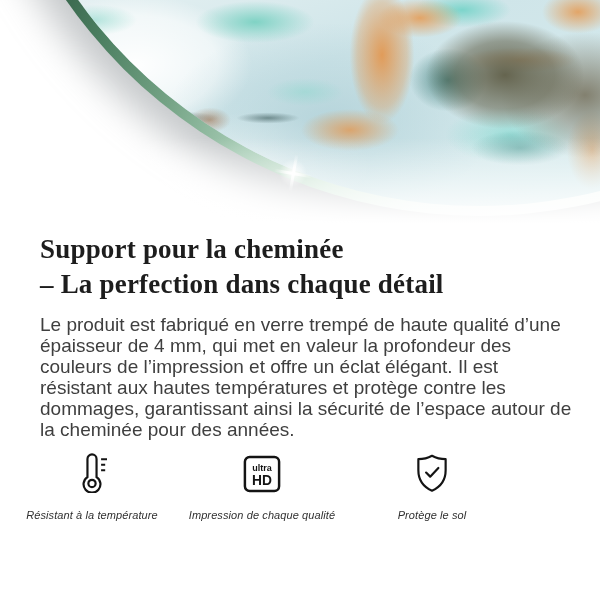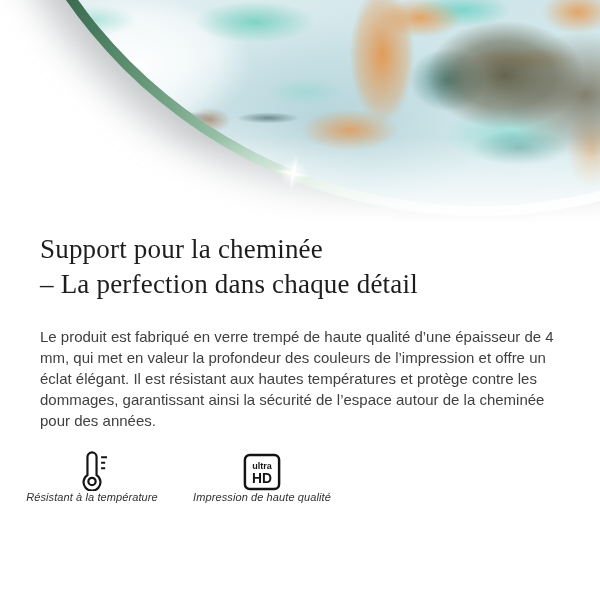--- a/index.html
+++ b/index.html
@@ -46,28 +46,28 @@
         background:linear-gradient(to bottom, rgba(255,255,255,0), #fff 45%, #fff 55%, rgba(255,255,255,0));
         transform:rotate(10deg);}
   .sparkle .ray-h{position:absolute;left:-19px;top:-1.5px;width:38px;height:3px;
         background:linear-gradient(to right, rgba(255,255,255,0), #fff 45%, #fff 55%, rgba(255,255,255,0));
         transform:rotate(10deg);}
   .hero-fade{position:absolute;inset:0;z-index:5;
         background:linear-gradient(to bottom, rgba(255,255,255,0) 60%, #ffffff 97%);}
 
   
   .content{position:relative;padding:0 40px;}
-  h1.title{margin:2px 0 24px;font-family:"Liberation Serif","DejaVu Serif",serif;
-        font-weight:400;font-size:27px;line-height:35px;color:#1d1d1d;letter-spacing:0.2px;}
-  p.body-text{margin:0 0 20px;width:532px;font-size:15px;line-height:21px;color:#3f3f3f;}
+  h1.title{margin:2px 0 12px;font-family:"Liberation Serif","DejaVu Serif",serif;
+        font-weight:700;font-size:27px;line-height:35px;color:#1d1d1d;letter-spacing:0.2px;}
+  p.body-text{margin:0 0 13px;width:532px;font-size:19px;line-height:21px;color:#3f3f3f;}
 
   
   .features{display:grid;grid-template-columns:repeat(3,170px);row-gap:19px;margin-left:-33px;}
   .feature{display:flex;flex-direction:column;align-items:center;}
-  .icon-box{height:40px;display:flex;align-items:flex-end;justify-content:center;margin-bottom:0;}
+  .icon-box{height:40px;display:flex;align-items:flex-end;justify-content:center;margin-bottom:16px;}
   .feature .label{font-size:11px;color:#303030;letter-spacing:0.1px;white-space:nowrap;font-style:italic;}
   .icon-stroke{fill:none;stroke:#141414;}
 </style>
 </head>
 <body>
 
 <div class="page">
 
   <div class="hero">
     <div class="disc-shadow"></div>
@@ -100,22 +100,31 @@
       </div>
 
       <div class="feature">
         <div class="icon-box">
           <svg width="38" height="38" viewBox="0 0 40 40">
             <rect class="icon-stroke" stroke-width="2.6" x="2" y="2" width="36" height="36" rx="5"></rect>
             <text x="20" y="17" text-anchor="middle" font-family="Liberation Sans, sans-serif" font-size="9.5" font-weight="700" fill="#141414">ultra</text>
             <text x="20" y="31.5" text-anchor="middle" font-family="Liberation Sans, sans-serif" font-size="14.5" font-weight="700" fill="#141414">HD</text>
           </svg>
         </div>
-        <div class="label">Impression de haute qualité</div>
+        <div class="label">Impression de chaque qualité</div>
       </div>
 
+      <div class="feature">
+        <div class="icon-box">
+          <svg width="38" height="40" viewBox="0 0 40 44">
+            <path class="icon-stroke" stroke-width="2.4" stroke-linejoin="round" d="M20,3 C24.5,5.5 29.5,6.8 35,6.8 V19 C35,30.5 29,37.5 20,41.5 C11,37.5 5,30.5 5,19 V6.8 C10.5,6.8 15.5,5.5 20,3 Z"></path>
+            <path class="icon-stroke" stroke-width="2.4" stroke-linecap="round" stroke-linejoin="round" d="M13.5,21.5 L18,26 L27,16.5"></path>
+          </svg>
+        </div>
+        <div class="label">Protège le sol</div>
+      </div>
 
 
 
 
     </div>
   </div>
 </div>
 
 </body></html>

